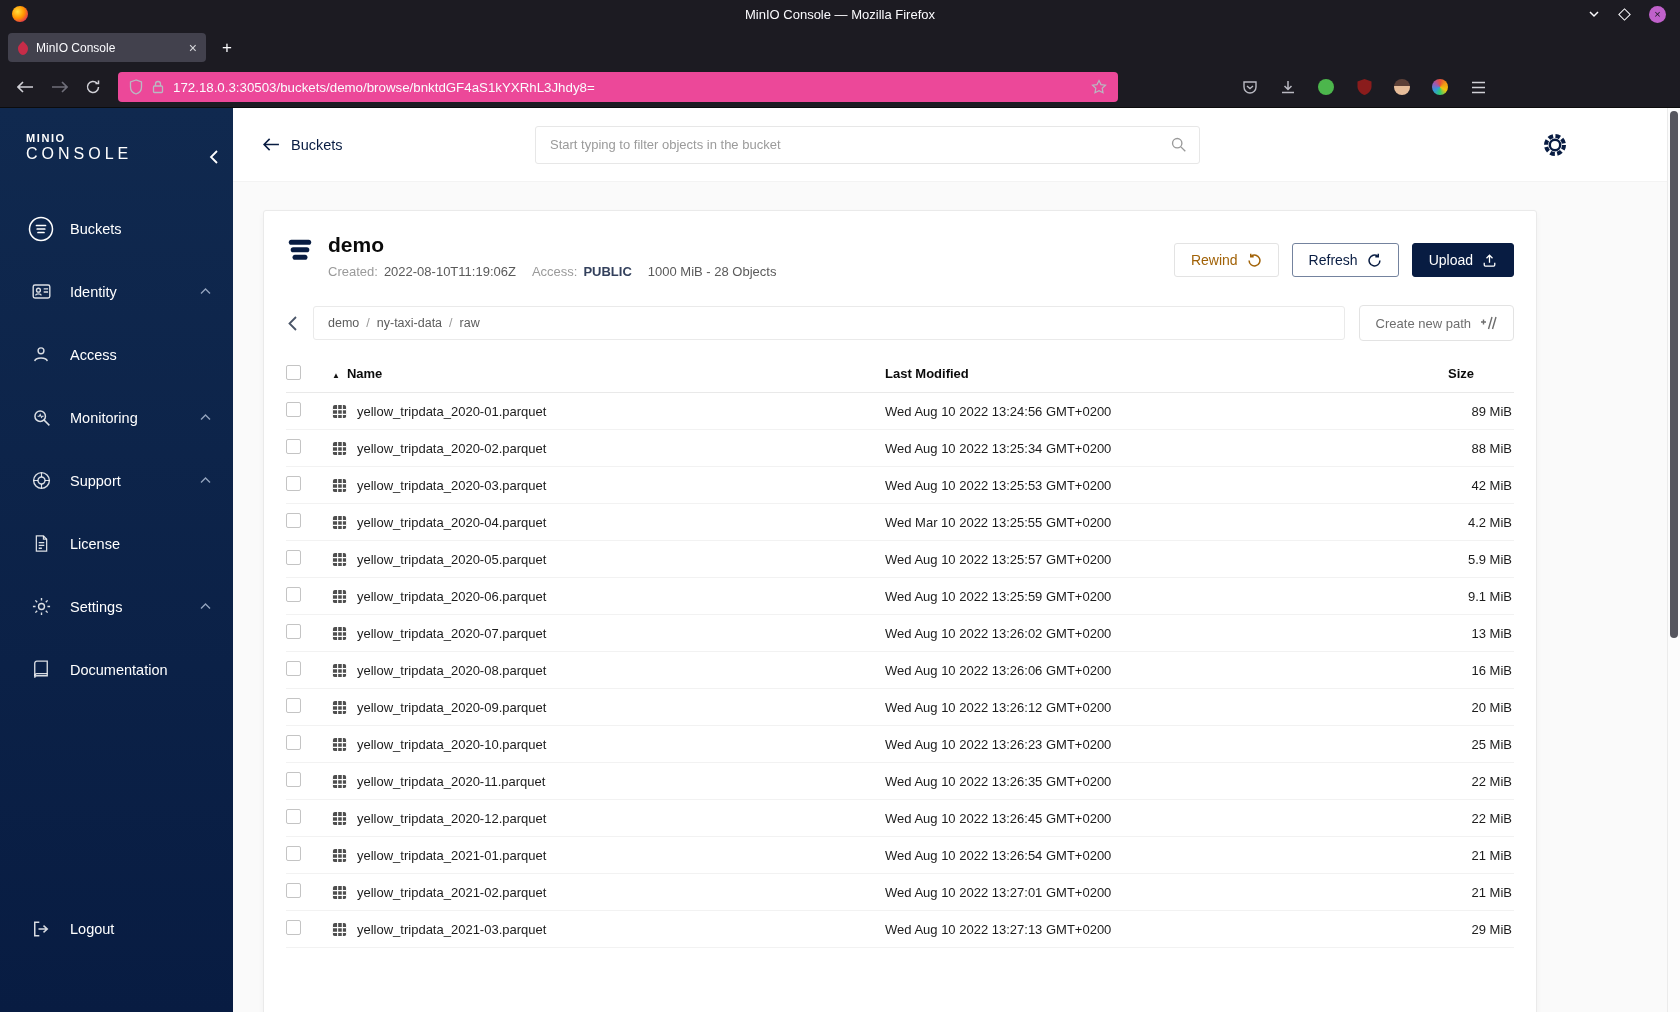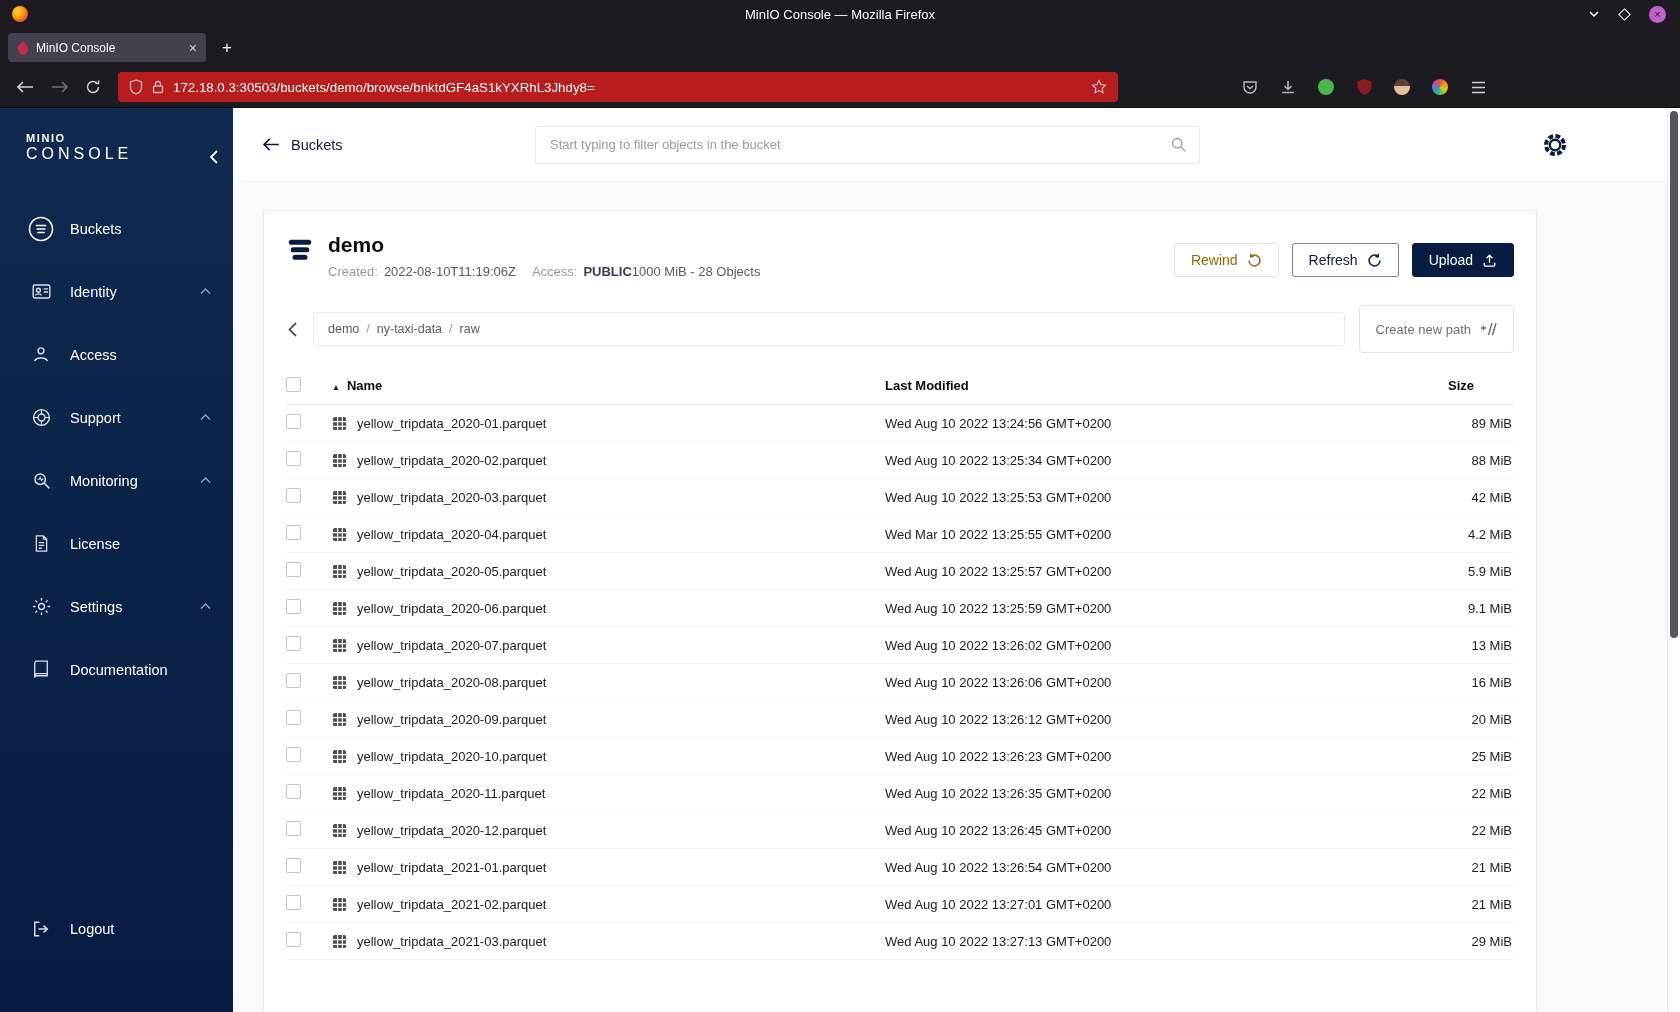--- a/index.html
+++ b/index.html
@@ -16,21 +16,21 @@
   .close-circle { width:17px; height:17px; border-radius:50%; background:#c061cb; color:#1c1b22; font-size:11px; display:flex; align-items:center; justify-content:center; }
 
   .tabbar { height:39px; background:#1c1b22; display:flex; align-items:center; padding-left:8px; }
   .tab { width:198px; height:29px; background:#42414d; border-radius:4px; display:flex; align-items:center; gap:7px; padding:0 9px; color:#fbfbfe; font-size:12px; }
   .tab-title { flex:1; white-space:nowrap; overflow:hidden; text-overflow:ellipsis; }
   .tab-close { font-size:14px; color:#d7d7db; cursor:pointer; }
   .newtab-btn { width:26px; height:26px; margin-left:8px; color:#fbfbfe; font-size:17px; display:flex; align-items:center; justify-content:center; border-radius:4px; cursor:pointer; }
 
   .toolbar { height:41px; background:#1c1b22; border-bottom:1px solid #0c0c0d; display:flex; align-items:center; padding:0 10px; gap:4px; }
   .nav-btn { width:30px; height:28px; display:flex; align-items:center; justify-content:center; border-radius:4px; cursor:pointer; }
-  .url-field { flex:1; max-width:1000px; height:30px; background:#b91c1c; border-radius:4px; display:flex; align-items:center; gap:9px; padding:0 11px; margin:0 6px; }
+  .url-field { flex:1; max-width:1000px; height:30px; background:#ec4899; border-radius:4px; display:flex; align-items:center; gap:9px; padding:0 11px; margin:0 6px; }
   .url-input { flex:1; background:transparent; border:none; outline:none; color:#fbfbfe; font-size:13.3px; font-family:"Liberation Sans", sans-serif; }
   .toolbar-spacer { width:104px; }
   .tb-icons { display:flex; align-items:center; gap:10px; padding-right:4px; }
   .tb-btn { width:28px; height:28px; display:flex; align-items:center; justify-content:center; cursor:pointer; }
   .ext-green { width:16px; height:16px; border-radius:50%; background:#4cb64c; }
   .ext-avatar { width:16px; height:16px; border-radius:50%; background:linear-gradient(#5d4037 0 45%, #e7bd9a 45%); }
   .ext-color { width:16px; height:16px; border-radius:50%; background:conic-gradient(#e74c3c,#f39c12,#f1c40f,#2ecc71,#3498db,#9b59b6,#e74c3c); }
 
   
   .app { display:flex; height:904px; }
@@ -59,33 +59,33 @@
 
   .content { flex:1; padding:28px 30px; overflow:hidden; }
   .card { background:#fff; border:1px solid #eaeaea; border-radius:3px; box-shadow:0 3px 6px rgba(0,0,0,.04); max-width:1274px; min-height:840px; }
 
   .bucket-header { display:flex; align-items:flex-start; padding:22px 22px 16px; }
   .bucket-icon { margin-right:14px; margin-top:3px; display:flex; }
   .bucket-title { font-size:21px; font-weight:bold; color:#0b0b0b; }
   .bucket-meta { margin-top:7px; font-size:13px; display:flex; align-items:center; color:#5a5a5a; }
   .meta-label { color:#9a9a9a; margin-right:6px; }
   .meta-gap { width:16px; }
-  .access-value { font-weight:bold; color:#33405c; }
+  .access-value { font-weight:bold; color:#33405c; margin-right:16px; }
   .actions { margin-left:auto; display:flex; gap:13px; align-items:center; margin-top:10px; }
   .btn { height:34px; padding:0 16px; border-radius:3px; font-size:14px; display:inline-flex; align-items:center; gap:9px; background:#fff; border:1px solid transparent; cursor:pointer; font-family:"Liberation Sans", sans-serif; }
   .btn-rewind { color:#a16207; border-color:#e3e3e3; cursor:default; }
   .btn-refresh { color:#081C42; border-color:#74839e; }
   .btn-upload { background:#081C42; color:#fff; border-color:#081C42; }
 
   .browse-bar { display:flex; align-items:center; gap:14px; padding:10px 22px 12px; }
   .bc-back { display:flex; align-items:center; cursor:pointer; padding:4px 2px; }
   .breadcrumb-box { flex:1; border:1px solid #eaeaea; border-radius:3px; padding:9px 14px; font-size:12.5px; color:#5c5c5c; display:flex; gap:7px; align-items:center; min-height:34px; }
   .bc-seg { cursor:pointer; }
   .bc-sep { color:#9a9a9a; }
-  .create-path-btn { border:1px solid #e3e3e3; border-radius:4px; background:#fff; color:#6e6e6e; font-size:13px; padding:0 16px; height:48px; display:flex; gap:9px; align-items:center; cursor:pointer; font-family:"Liberation Sans", sans-serif; }
+  .create-path-btn { border:1px solid #e3e3e3; border-radius:4px; background:#fff; color:#6e6e6e; font-size:13px; padding:0 16px; height:36px; display:flex; gap:9px; align-items:center; cursor:pointer; font-family:"Liberation Sans", sans-serif; }
 
   .table { padding:2px 22px 0; }
   .thead, .trow { display:grid; grid-template-columns:46px 553px 1fr 110px; align-items:center; }
   .thead { height:38px; border-bottom:1px solid #e9e9e9; font-size:13px; font-weight:bold; color:#0b0b0b; }
   .trow { height:37px; border-bottom:1px solid #f2f2f2; font-size:13px; color:#1c1c1c; cursor:pointer; }
   .cb { width:15px; height:15px; border:1px solid #c4c4c4; border-radius:2px; background:#fff; display:inline-block; cursor:pointer; }
   .name-cell { display:flex; align-items:center; gap:10px; }
   .sort-caret { font-size:8px; margin-right:7px; color:#121212; }
   .size-cell { text-align:right; }
   .thead .size-cell { padding-right:40px; }
@@ -244,42 +244,42 @@
             <svg width="20" height="21" viewBox="0 0 24 24" fill="none" stroke="currentColor" stroke-width="1.7">
               <circle cx="12" cy="7.5" r="3.5"></circle>
               <path d="M4.5 20c.8-5 14.2-5 15 0"></path>
             </svg>
           </span>
     <span class="sb-label">Access</span>
 
   </div>
         <div class="sb-item">
     <span class="sb-icon">
+            <svg width="21" height="21" viewBox="0 0 24 24" fill="none" stroke="currentColor" stroke-width="1.7">
+              <circle cx="10.5" cy="10.5" r="6"></circle>
+              <path d="M15 15l6 6"></path>
+              <path d="M7.5 10.5h2l1-2 1.5 3.5 1-1.5h1.5" stroke-width="1.2"></path>
+            </svg>
+          </span>
+    <span class="sb-label">Monitoring</span>
+    <span class="sb-caret">
+      <svg width="11" height="7" viewBox="0 0 11 7">
+              <path d="M1 5.5L5.5 1 10 5.5" fill="none" stroke="currentColor" stroke-width="1.4"></path>
+            </svg>
+    </span>
+  </div>
+        <div class="sb-item">
+    <span class="sb-icon">
             <svg width="21" height="21" viewBox="0 0 24 24" fill="none" stroke="currentColor" stroke-width="1.6">
               <circle cx="12" cy="12" r="9"></circle>
               <circle cx="12" cy="12" r="4"></circle>
               <path d="M12 3v5M12 16v5M3 12h5M16 12h5" stroke-width="1.3"></path>
             </svg>
           </span>
     <span class="sb-label">Support</span>
-    <span class="sb-caret">
-      <svg width="11" height="7" viewBox="0 0 11 7">
-              <path d="M1 5.5L5.5 1 10 5.5" fill="none" stroke="currentColor" stroke-width="1.4"></path>
-            </svg>
-    </span>
-  </div>
-        <div class="sb-item">
-    <span class="sb-icon">
-            <svg width="21" height="21" viewBox="0 0 24 24" fill="none" stroke="currentColor" stroke-width="1.7">
-              <circle cx="10.5" cy="10.5" r="6"></circle>
-              <path d="M15 15l6 6"></path>
-              <path d="M7.5 10.5h2l1-2 1.5 3.5 1-1.5h1.5" stroke-width="1.2"></path>
-            </svg>
-          </span>
-    <span class="sb-label">Monitoring</span>
     <span class="sb-caret">
       <svg width="11" height="7" viewBox="0 0 11 7">
               <path d="M1 5.5L5.5 1 10 5.5" fill="none" stroke="currentColor" stroke-width="1.4"></path>
             </svg>
     </span>
   </div>
         <div class="sb-item">
     <span class="sb-icon">
             <svg width="19" height="21" viewBox="0 0 24 24" fill="none" stroke="currentColor" stroke-width="1.6">
               <path d="M5.5 2.5h9l4 4v15h-13z"></path>

